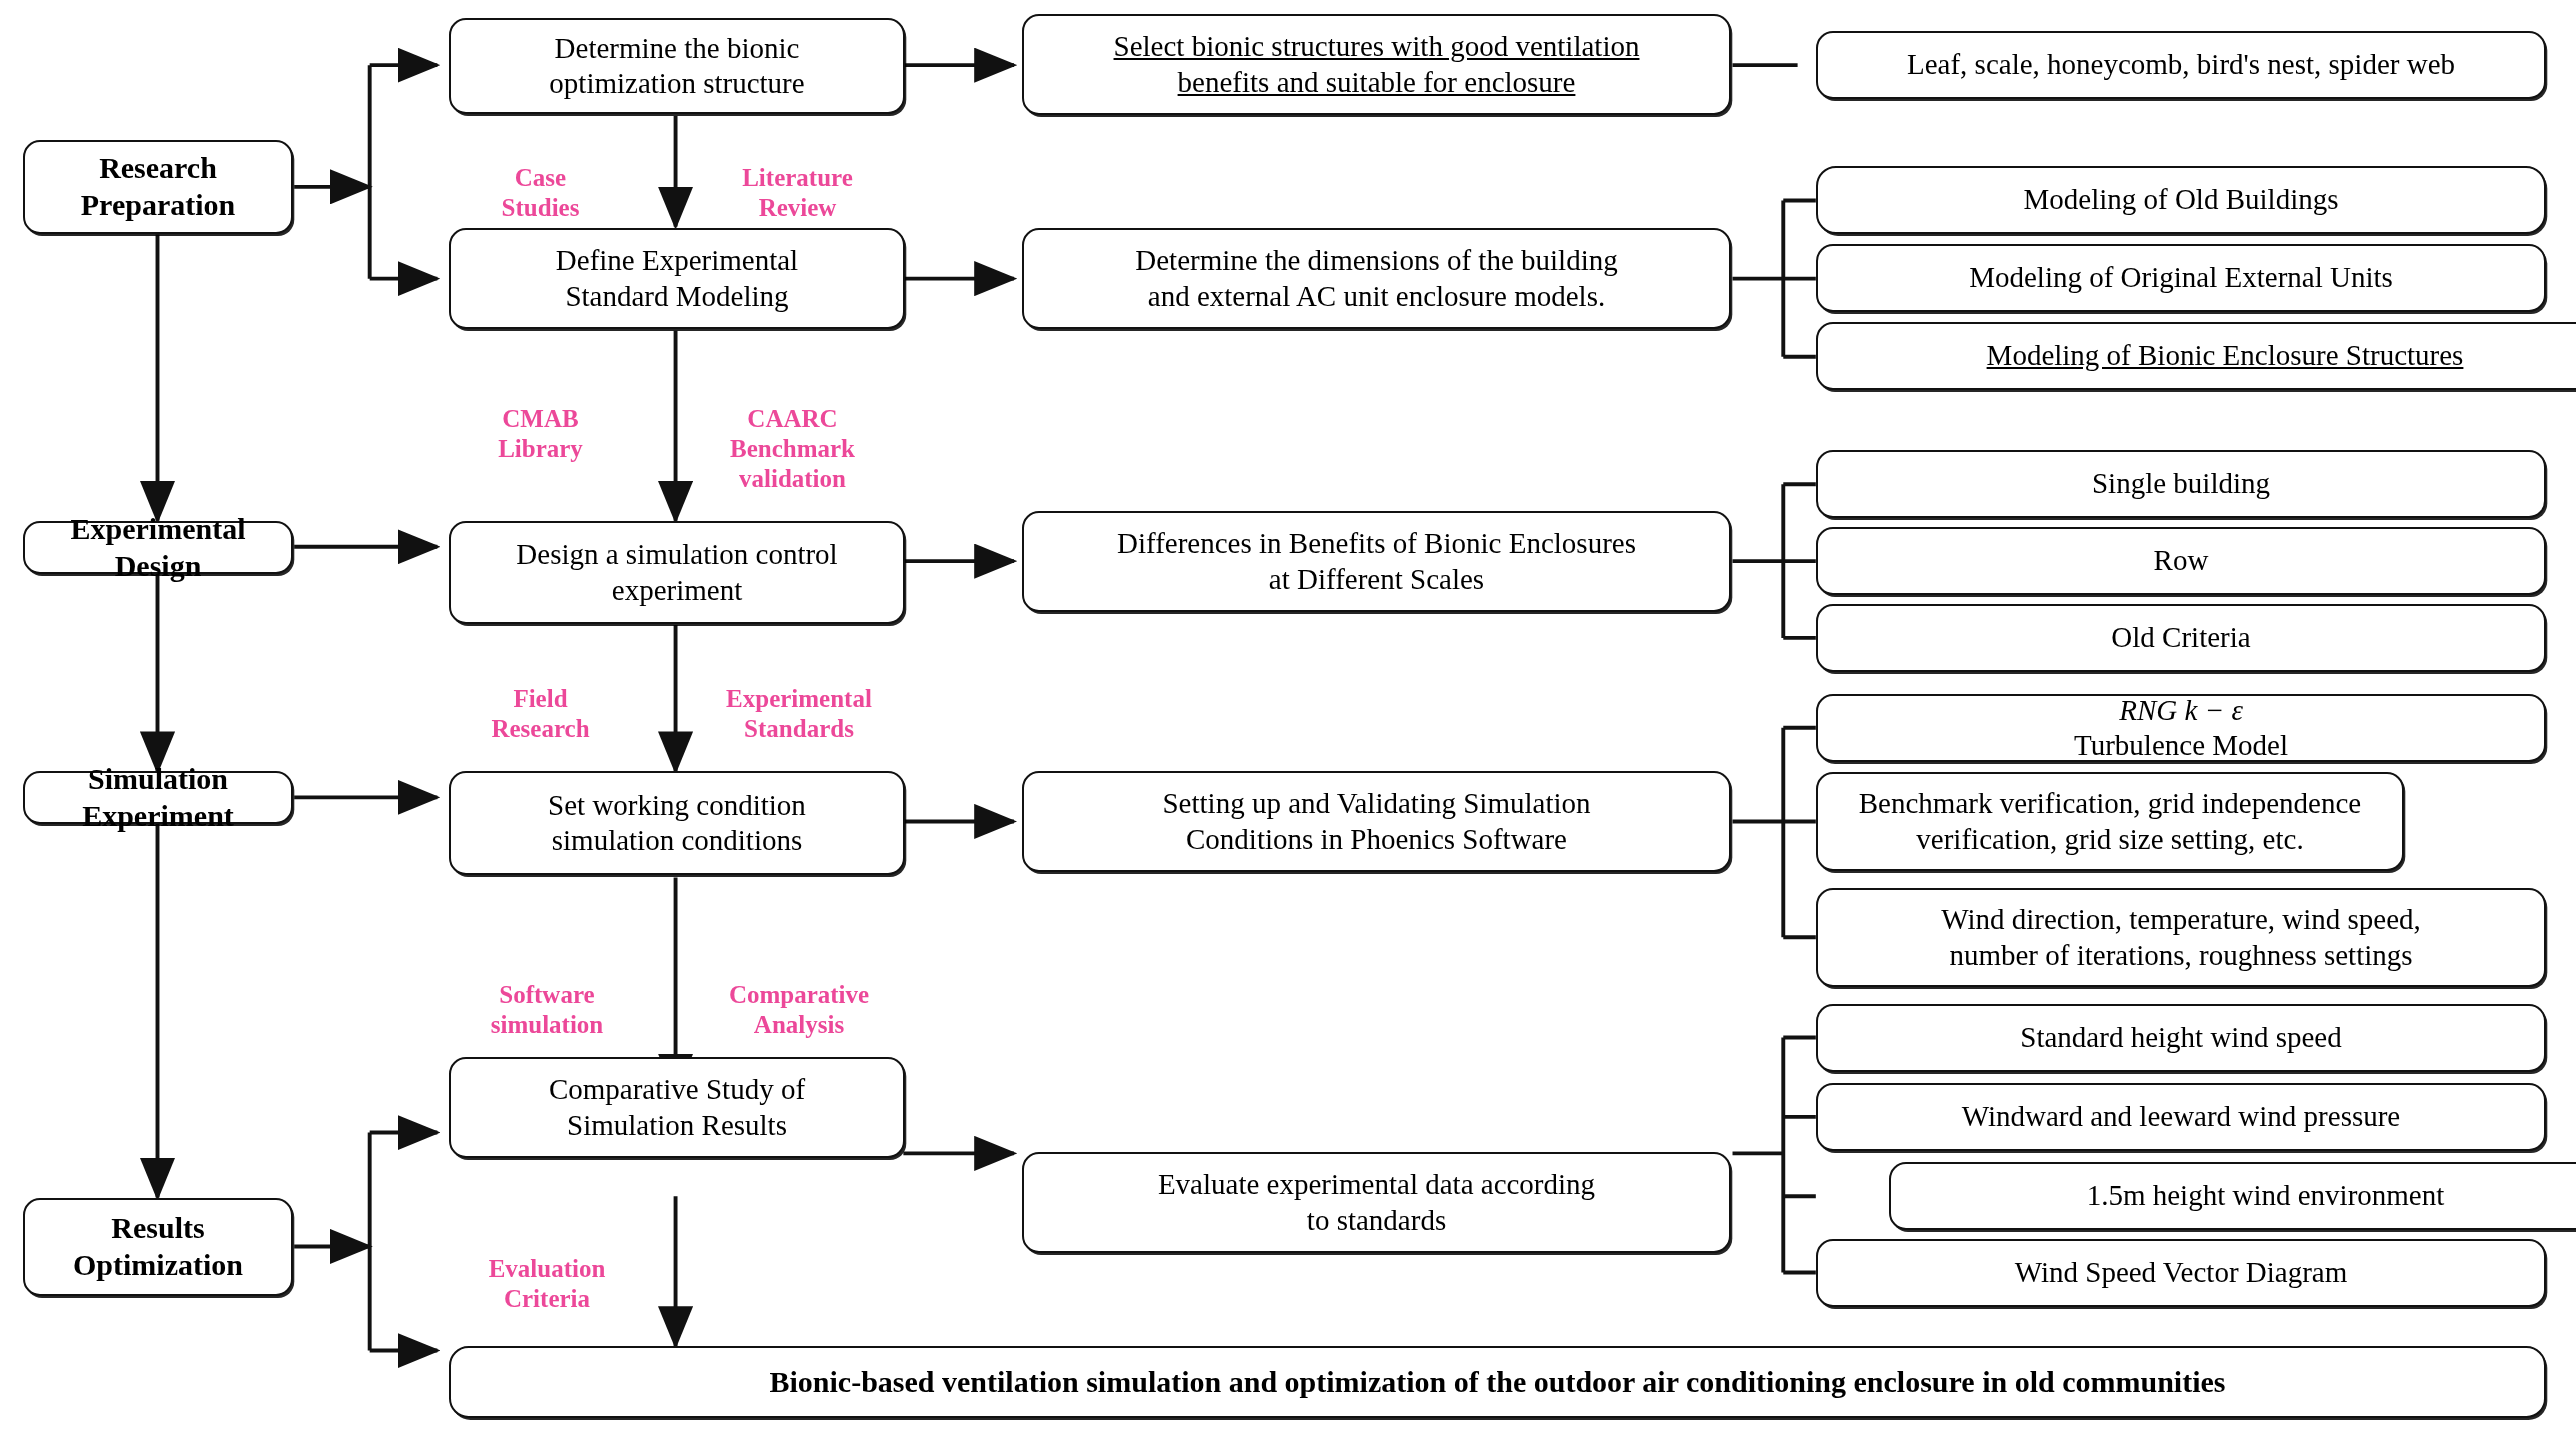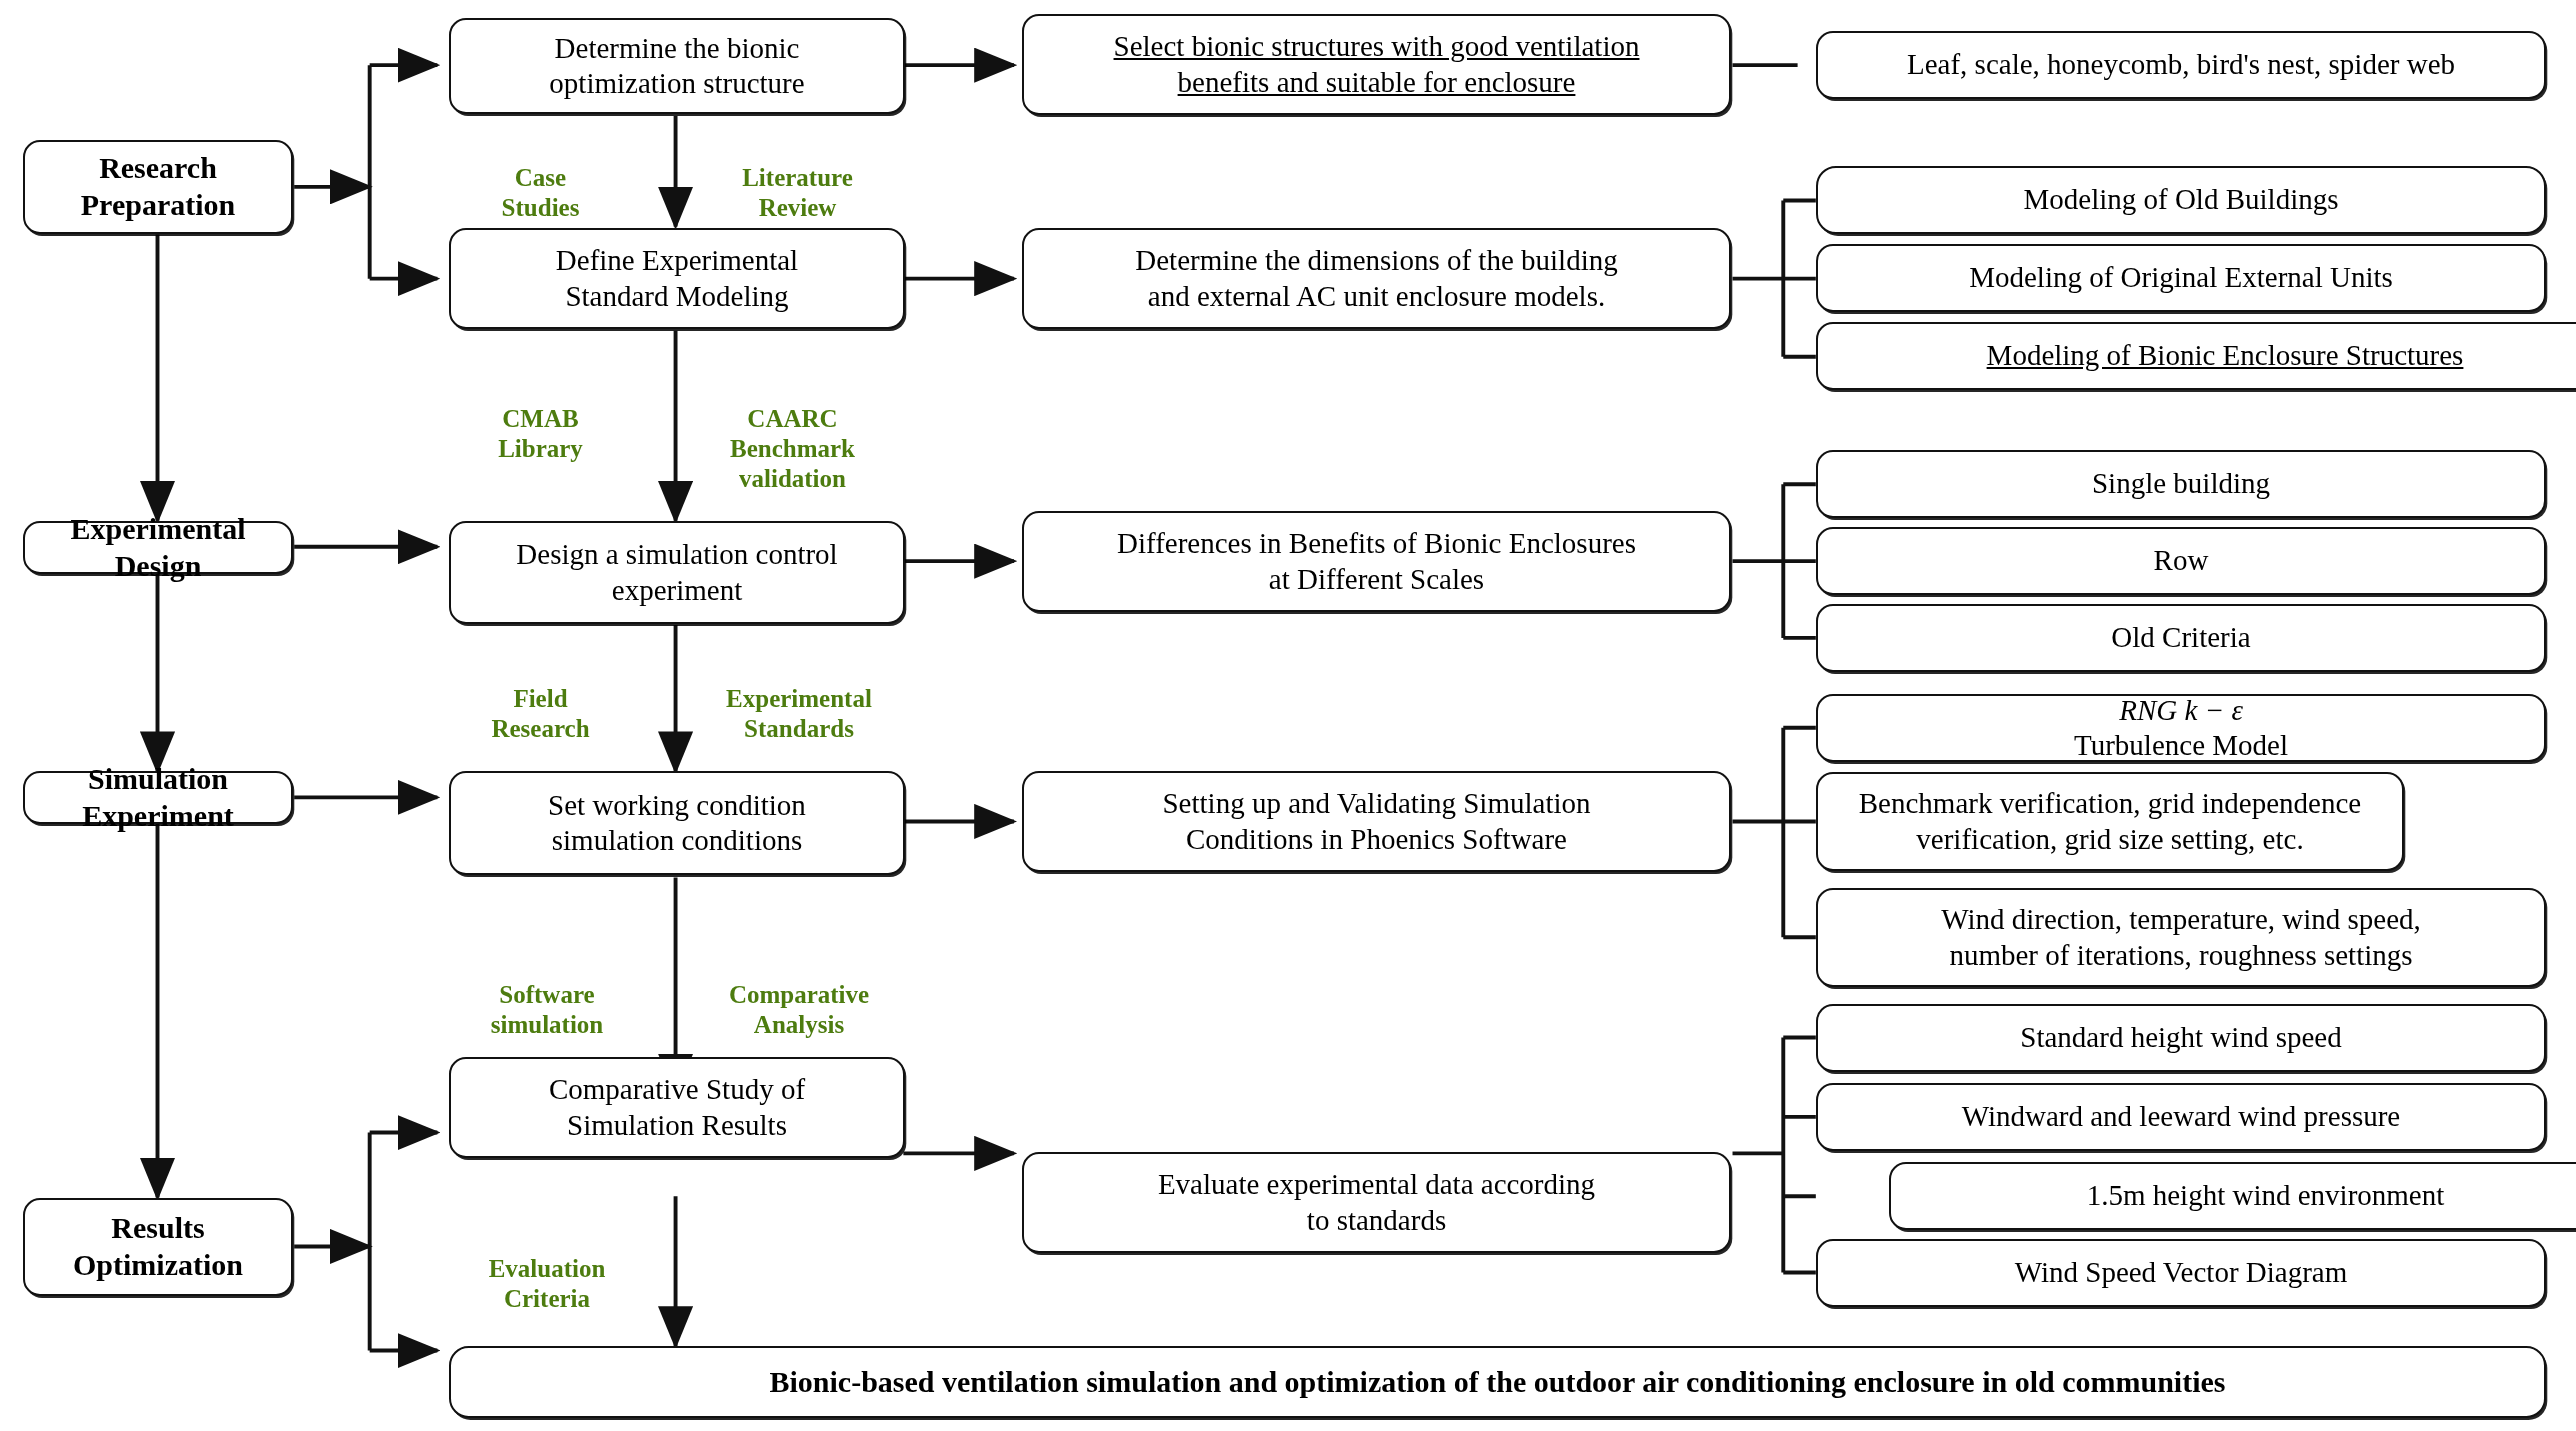--- a/index.html
+++ b/index.html
@@ -51,21 +51,21 @@
     font-weight: bold;
     font-size: 30px;
     border-radius: 19.5px;
   }
   .edge-label {
     position: absolute;
     font-weight: bold;
     font-size: 25px;
     line-height: 1.2;
     text-align: center;
-    color: #4d7c0f;
+    color: #ec4899;
     z-index: 6;
     white-space: pre-line;
   }
   .ital { font-style: italic; }
 </style>
 </head>
 <body>
 
 <div id="canvas">
 

